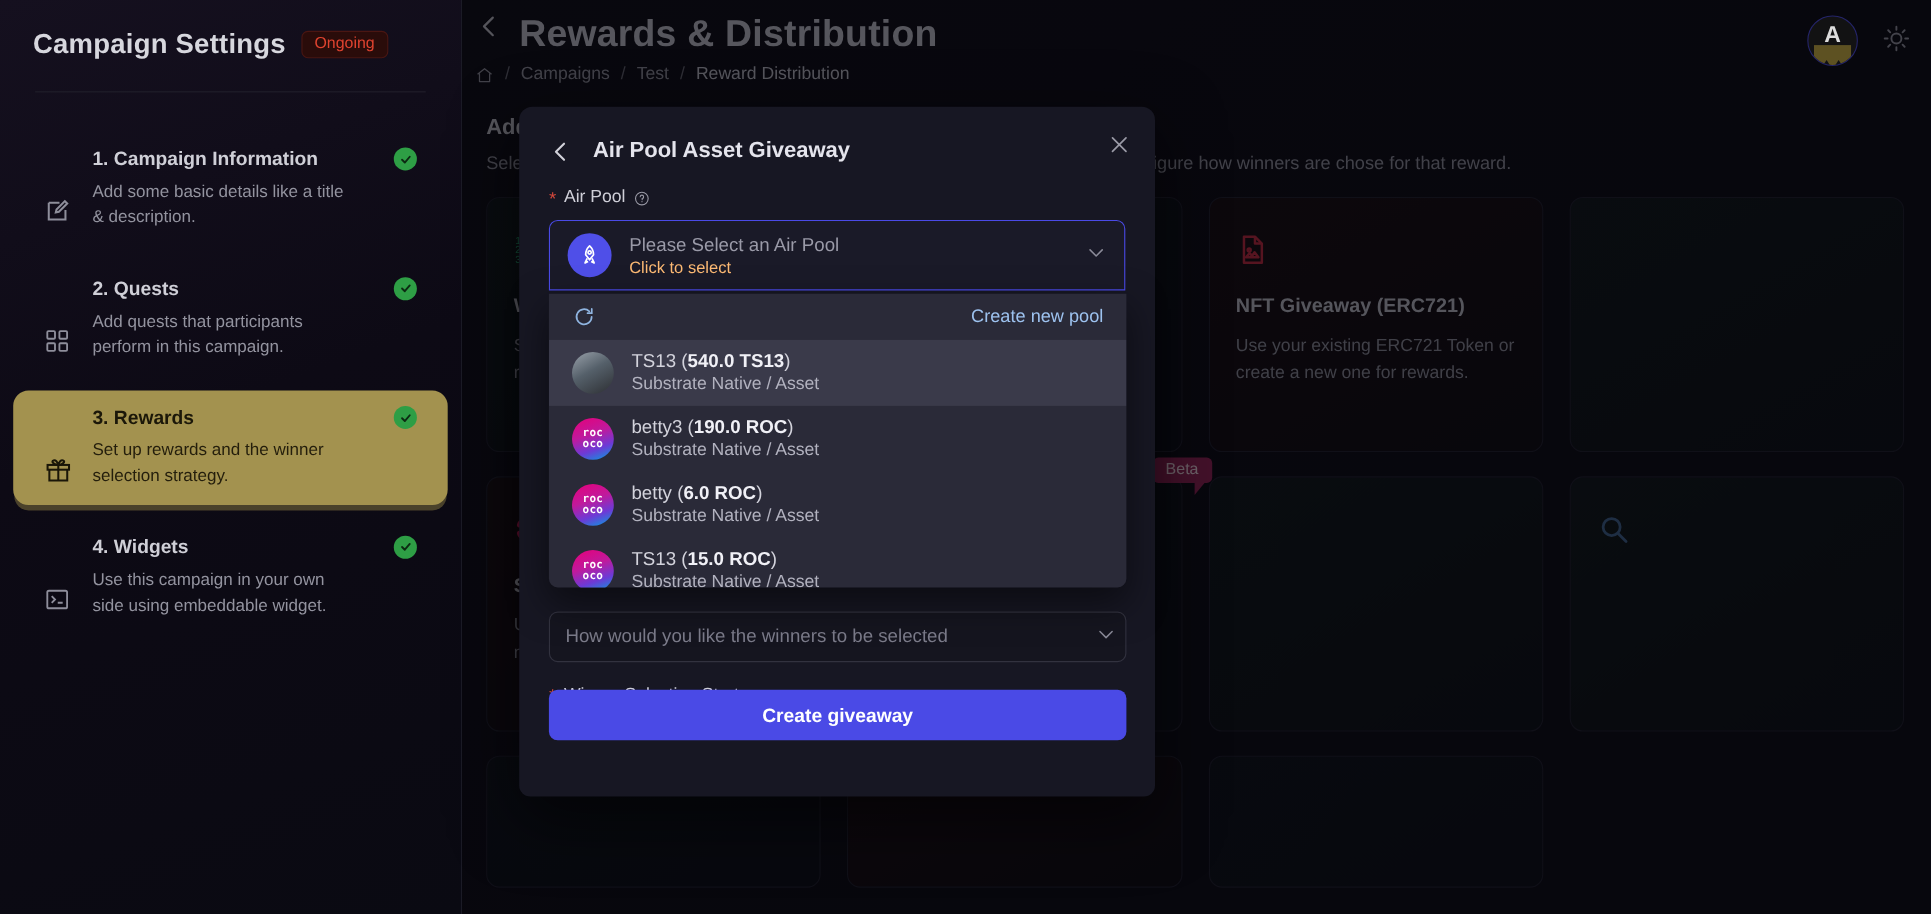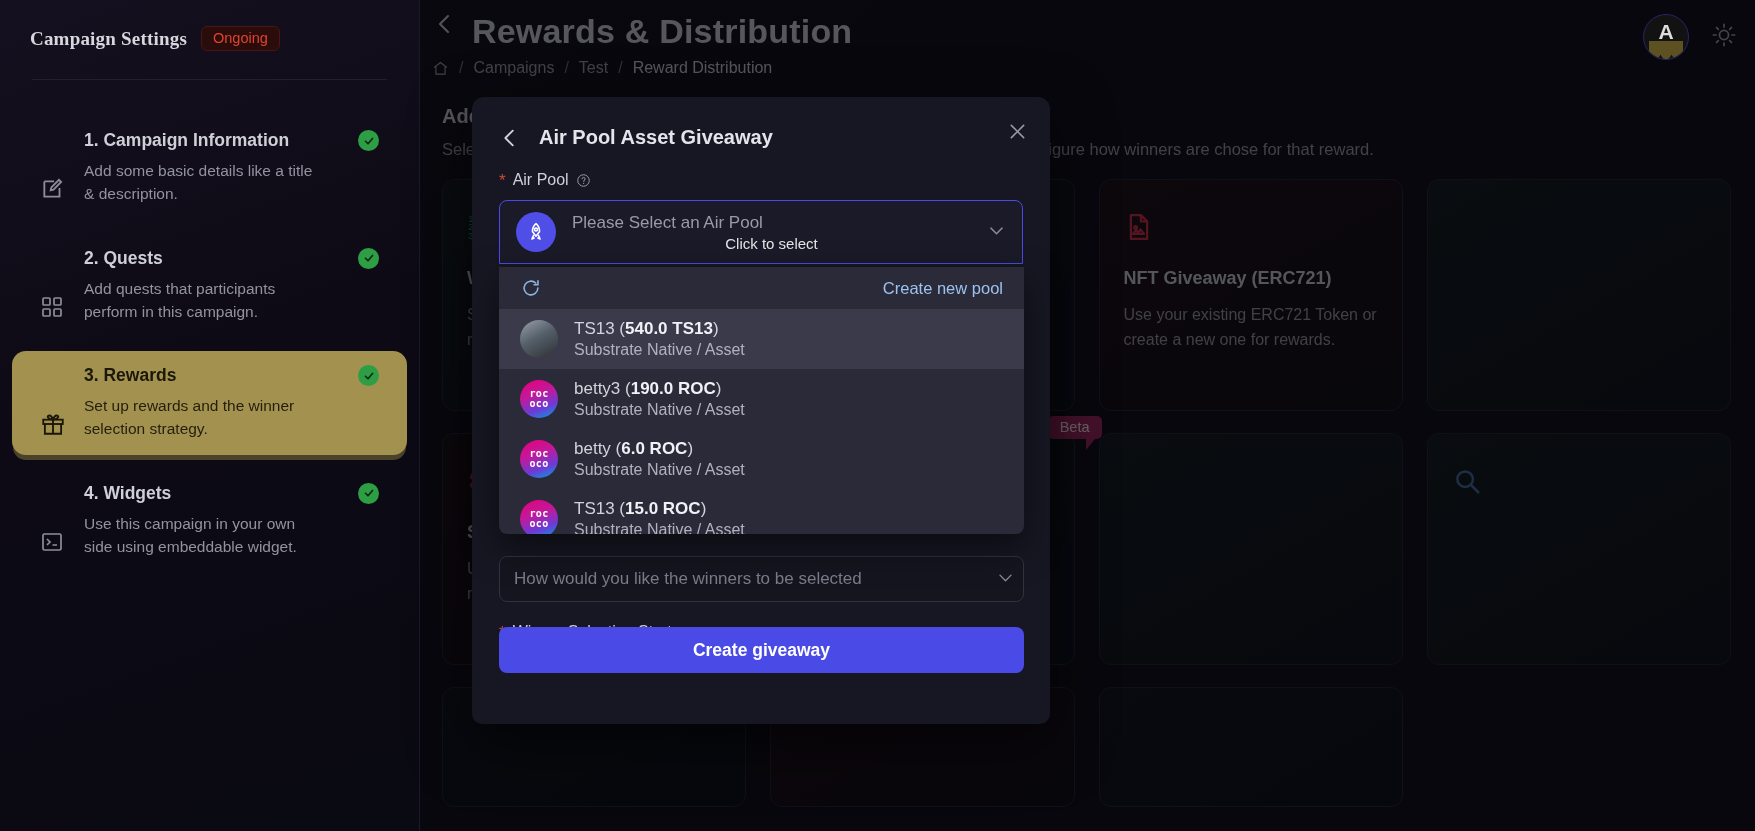--- a/index.html
+++ b/index.html
@@ -11,21 +11,21 @@
   }
   #root { position: relative; width: 1755px; height: 831px; overflow: hidden; }
 
   
   .sidebar {
     position: absolute; left: 0; top: 0; width: 420px; height: 831px;
     background: linear-gradient(160deg, #15101f 0%, #0d0a15 45%, #0a0a12 100%);
     border-right: 1px solid #1b1b26;
   }
   .sb-head { display: flex; align-items: center; gap: 14px; padding: 26px 30px 0 30px; }
-  .sb-title { font-size: 19px; font-weight: bold; color: #d7d7de; letter-spacing: .2px; font-family: Liberation Serif, serif; }
+  .sb-title { font-size: 25px; font-weight: bold; color: #d7d7de; letter-spacing: .2px; }
   .badge-ongoing {
     font-size: 14.5px; color: #e0432f; background: #2a0c0a;
     border: 1px solid #4a1612; border-radius: 6px; padding: 3px 11px 4px 11px;
   }
   .sb-divider { margin: 28px 32px 0 32px; height: 1px; background: #22202c; }
 
   .steps { margin-top: 36px; }
   .step { position: relative; padding: 14px 28px 14px 28px; margin: 0 12px 14px 12px; border-radius: 14px; }
   .step.active {
     background: #a3924f; color: #151209;
@@ -126,21 +126,21 @@
     margin: 11px 27px 0 27px; height: 64px; border: 1px solid #4a4ae6;
     border-radius: 8px 8px 0 0; background: #1a1a28; display: flex; align-items: center;
     padding: 0 16px; gap: 16px; cursor: pointer;
   }
   .rocket-circle {
     width: 40px; height: 40px; border-radius: 50%; background: #4f4fe8;
     display: flex; align-items: center; justify-content: center; flex: 0 0 40px;
   }
   .sel-texts { flex: 1 1 auto; }
   .sel-main { font-size: 17px; color: #9a9aa8; }
-  .sel-sub { margin-top: 2px; font-size: 15px; color: #e5e5e5; text-align: center; }
+  .sel-sub { margin-top: 2px; font-size: 15px; color: #fdba74; }
   .sel-chev { color: #8a8a98; }
 
   .dropdown {
     position: absolute; left: 499px; top: 267px; width: 525px; height: 267px;
     background: #2a2a38; border-radius: 0 0 8px 8px; overflow: hidden;
     box-shadow: 0 14px 34px rgba(0,0,0,.5); z-index: 5;
   }
   .dd-head { display: flex; align-items: center; justify-content: space-between; padding: 10px 21px 10px 21px; }
   .refresh-icon { color: #8fb4e0; display: flex; cursor: pointer; }
   .create-link { color: #9dc2ef; font-size: 16.5px; cursor: pointer; }

